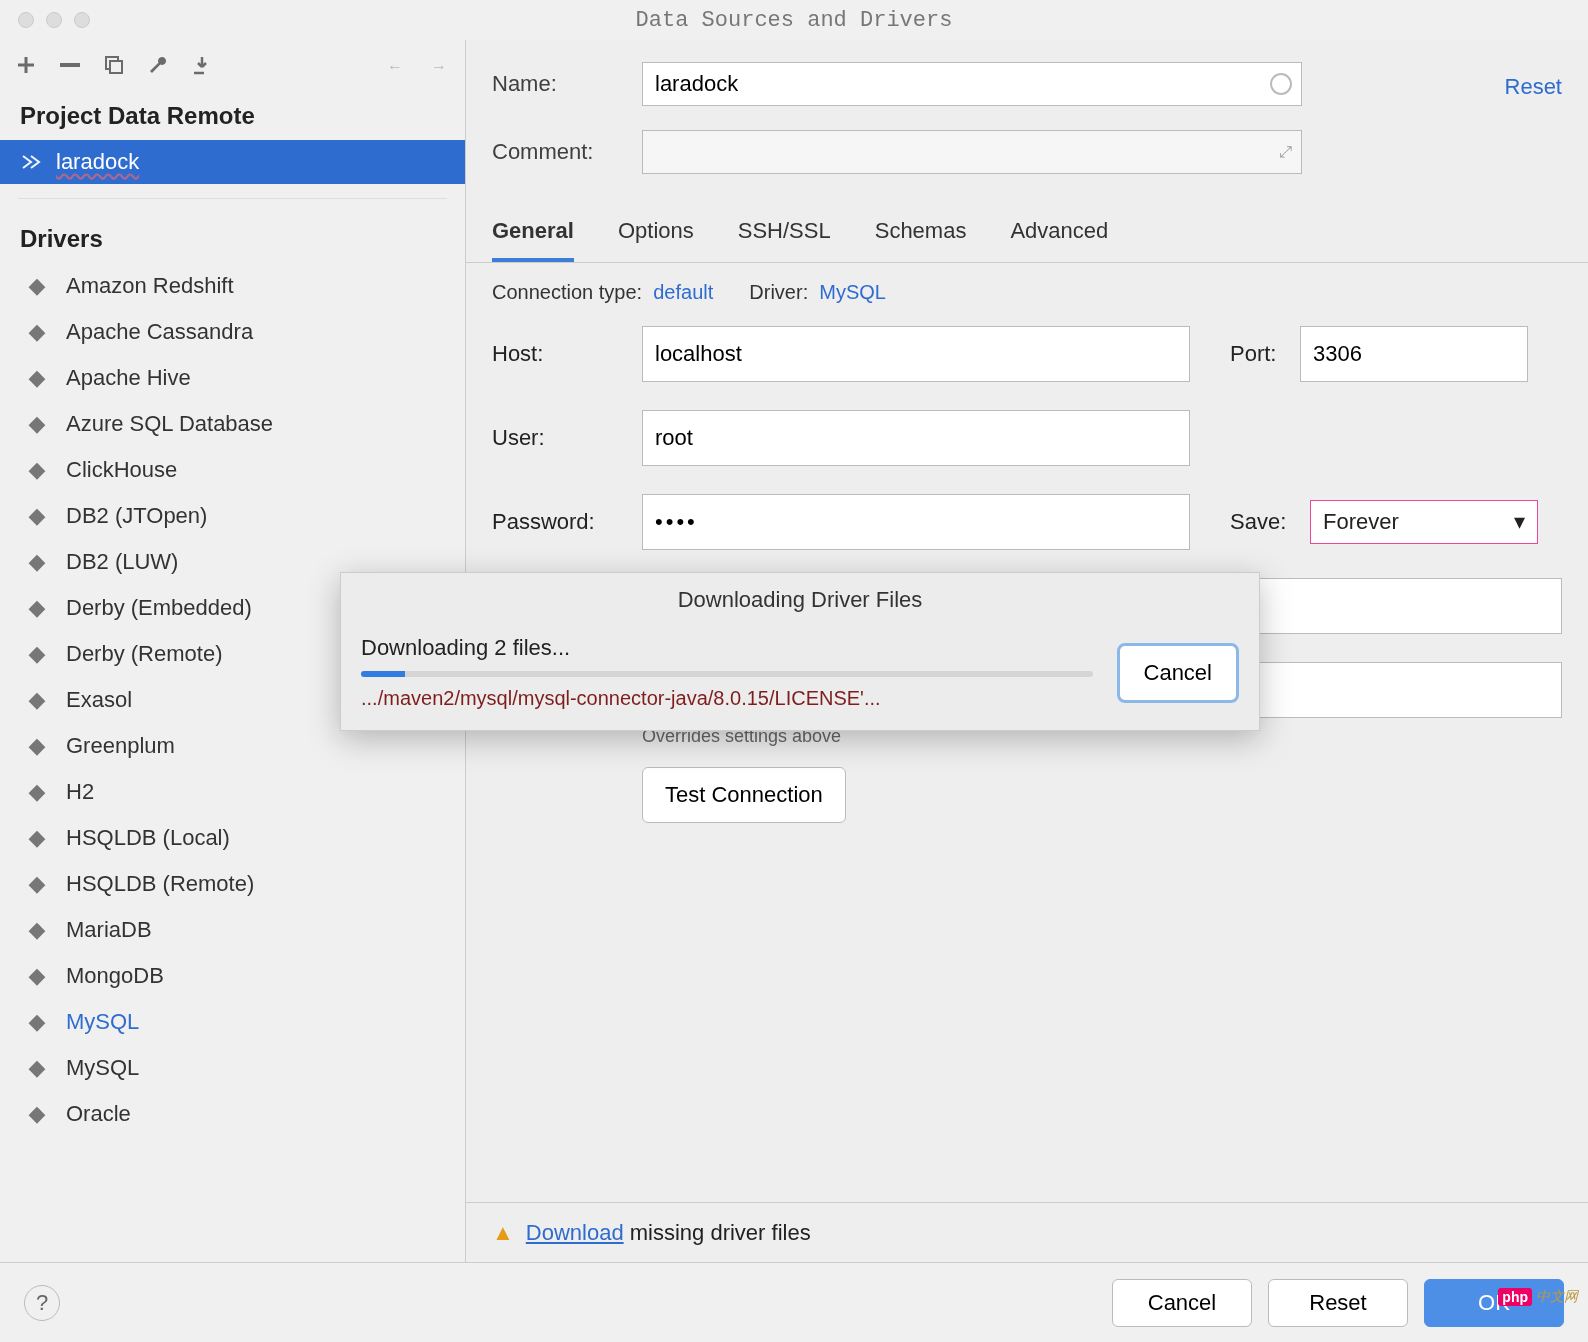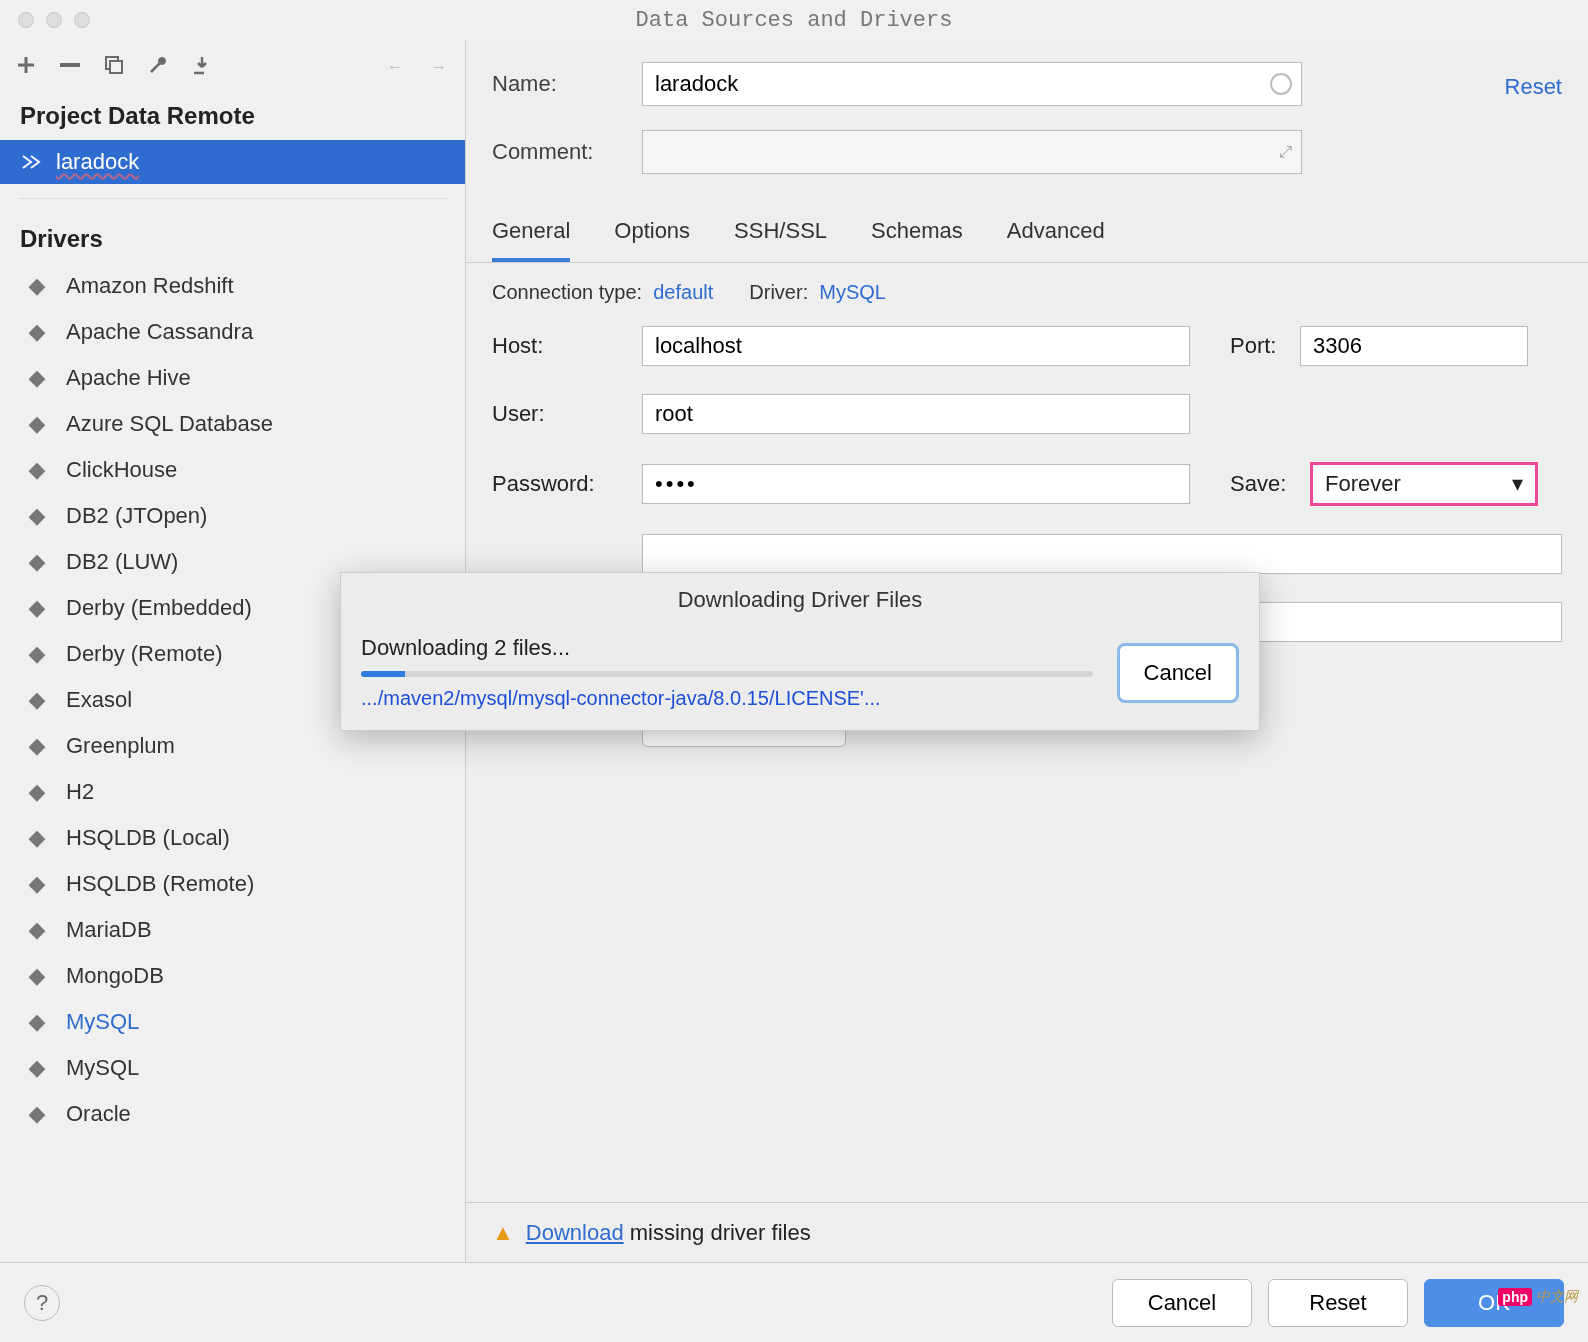--- a/index.html
+++ b/index.html
@@ -36,36 +36,36 @@
 .lbl { width: 150px; font-size: 22px; color: #404040; }
 .input { height: 44px; border: 1px solid #bbb; background: #fff; font-size: 22px; padding: 0 12px; }
 .name-input { width: 660px; position: relative; }
 .ring { position: absolute; right: 10px; top: 50%; transform: translateY(-50%); width: 22px; height: 22px; border: 2px solid #bbb; border-radius: 50%; }
 .comment-input { width: 660px; background: #f6f6f6; position: relative; }
 .expand-icn { position: absolute; right: 10px; top: 50%; transform: translateY(-50%); color: #999; font-size: 16px; }
 .reset-link { position: absolute; right: 26px; top: 34px; color: #2f6cd0; font-size: 22px; cursor: pointer; }
 
 .tabs { display: flex; gap: 44px; padding: 0 26px; border-bottom: 1px solid #ccc; margin-top: 10px; }
 .tab { font-size: 22px; padding: 10px 0 14px; color: #333; cursor: pointer; }
-.tab.active { border-bottom: 4px solid #3b7dd8; font-weight: 400; text-align: right; }
+.tab.active { border-bottom: 4px solid #3b7dd8; font-weight: 700; text-align: right; }
 
 .conninfo { padding: 18px 26px; display: flex; gap: 36px; font-size: 20px; color: #333; }
 .conninfo .link { color: #2f6cd0; cursor: pointer; }
 
 .formarea { padding: 4px 26px; }
 .frow { display: flex; align-items: center; margin-bottom: 28px; }
 .frow .flbl { width: 150px; font-size: 22px; }
-.finput { height: 40px; border: 1px solid #bbb; background: #fff; font-size: 22px; padding: 4px 12px; }
+.finput { height: 56px; border: 1px solid #bbb; background: #fff; font-size: 22px; padding: 4px 12px; }
 .host { width: 548px; }
 .portlbl { width: 70px; font-size: 22px; margin-left: 40px; }
 .port { width: 228px; }
 .user { width: 548px; }
 .pass { width: 548px; letter-spacing: 3px; }
 .savelbl { width: 80px; font-size: 22px; margin-left: 40px; }
-.saveSel { width: 228px; height: 44px; border: 3px solid #ec4899; background: #fff; display: flex; align-items: center; justify-content: space-between; padding: 0 12px; font-size: 22px; }
+.saveSel { width: 228px; height: 44px; border: 1px solid #ec4899; background: #fff; display: flex; align-items: center; justify-content: space-between; padding: 0 12px; font-size: 22px; }
 .fullwidth { width: 920px; }
 .hint { font-size: 18px; color: #666; margin-left: 150px; margin-top: -20px; margin-bottom: 20px; }
 .testbtn { margin-left: 150px; border: 1px solid #bbb; background: #fff; padding: 14px 22px; font-size: 22px; border-radius: 6px; cursor: pointer; }
 
 .notice { position: absolute; bottom: 0; left: 0; right: 0; height: 60px; border-top: 1px solid #ccc; display: flex; align-items: center; padding: 0 26px; gap: 12px; font-size: 22px; }
 .notice .warn { color: #e69b17; font-size: 22px; }
 .notice .dl { color: #2f6cd0; text-decoration: underline; cursor: pointer; }
 
 .footer { height: 80px; border-top: 1px solid #ccc; background: #f0f0f0; display: flex; align-items: center; padding: 0 24px; gap: 16px; }
 .footer .help { width: 36px; height: 36px; border: 1px solid #bbb; border-radius: 50%; display: flex; align-items: center; justify-content: center; font-size: 22px; color: #666; cursor: pointer; }
@@ -74,21 +74,21 @@
 .fbtn.primary { background: #4d8fe6; color: #fff; border-color: #4d8fe6; }
 
 
 .overlay { position: absolute; left: 340px; top: 572px; width: 920px; background: #ececec; border: 1px solid #ccc; box-shadow: 0 8px 30px rgba(0,0,0,0.25); z-index: 50; }
 .overlay .mtitle { text-align: center; font-size: 22px; padding: 14px 0; color: #333; }
 .overlay .mbody { display: flex; align-items: center; padding: 8px 20px 20px; gap: 24px; }
 .overlay .left { flex: 1; }
 .overlay .stat { font-size: 22px; margin-bottom: 10px; }
 .overlay .bar { height: 6px; background: #d5d5d5; border-radius: 3px; overflow: hidden; margin-bottom: 10px; }
 .overlay .barfill { height: 100%; width: 6%; background: #2f7de0; }
-.overlay .path { font-size: 20px; color: #1d4ed8; }
+.overlay .path { font-size: 20px; color: #7f1d1d; }
 .overlay .cancelbtn { border: 3px solid #8ab8e8; background: #fff; border-radius: 8px; padding: 14px 24px; font-size: 22px; cursor: pointer; }
 
 .watermark { position: absolute; right: 10px; bottom: 36px; font-size: 14px; color: #b94; font-style: italic; display:flex; align-items:center; gap:4px;}
 .watermark b { background:#e06; color:#fff; padding:1px 4px; border-radius:3px; font-style:normal;}
 svg { display:block; }
 </style>
 </head>
 <body>
 
 <div class="titlebar">

